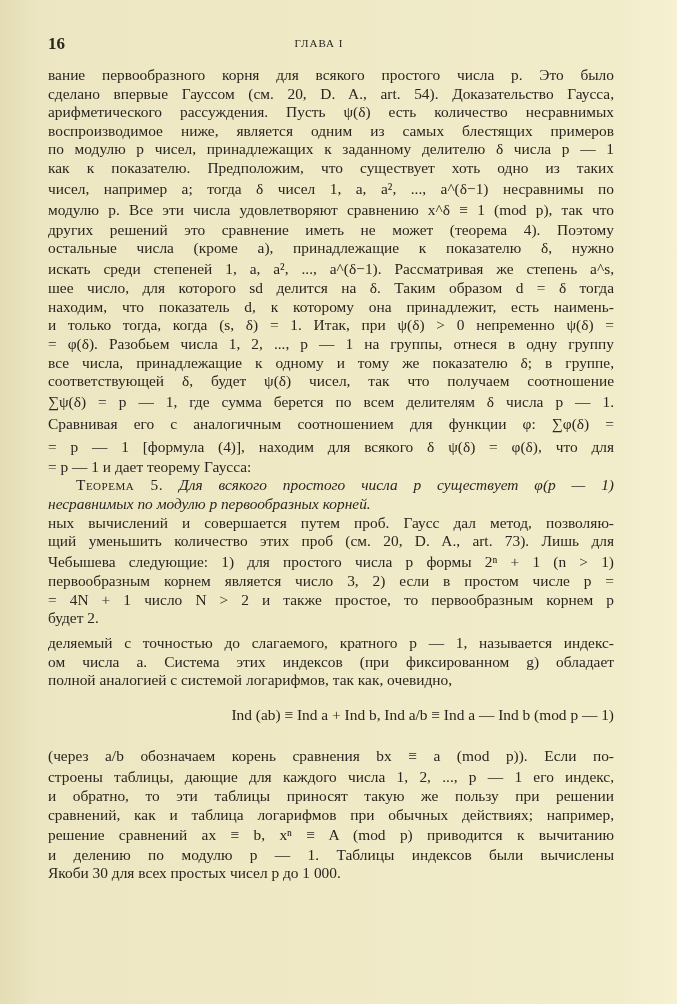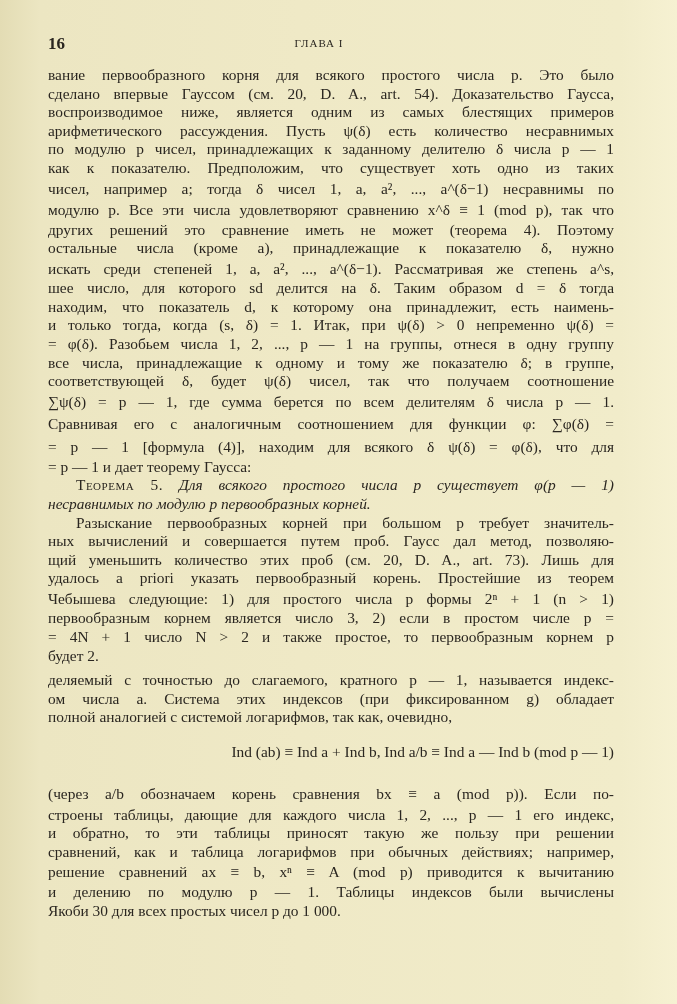--- a/index.html
+++ b/index.html
@@ -39,22 +39,22 @@
   <div class="header">
     <span class="page-number">16</span>
     <span class="running-head">ГЛАВА I</span>
   </div>
 
   <div class="text">
 
     <p>
       <span class="ln">вание первообразного корня для всякого простого числа p. Это было</span>
       <span class="ln">сделано впервые Гауссом (см. 20, D. A., art. 54). Доказательство Гаусса,</span>
+      <span class="ln">арифметического рассуждения. Пусть ψ(δ) есть количество несравнимых</span>
       <span class="ln">воспроизводимое ниже, является одним из самых блестящих примеров</span>
-      <span class="ln">арифметического рассуждения. Пусть ψ(δ) есть количество несравнимых</span>
       <span class="ln">по модулю p чисел, принадлежащих к заданному делителю δ числа p — 1</span>
       <span class="ln">как к показателю. Предположим, что существует хоть одно из таких</span>
       <span class="ln tall">чисел, например a; тогда δ чисел 1, a, a², ..., a^(δ−1) несравнимы по</span>
       <span class="ln tall">модулю p. Все эти числа удовлетворяют сравнению x^δ ≡ 1 (mod p), так что</span>
       <span class="ln">других решений это сравнение иметь не может (теорема 4). Поэтому</span>
       <span class="ln">остальные числа (кроме a), принадлежащие к показателю δ, нужно</span>
       <span class="ln tall">искать среди степеней 1, a, a², ..., a^(δ−1). Рассматривая же степень a^s,</span>
       <span class="ln">шее число, для которого sd делится на δ. Таким образом d = δ тогда</span>
       <span class="ln">находим, что показатель d, к которому она принадлежит, есть наимень-</span>
       <span class="ln">и только тогда, когда (s, δ) = 1. Итак, при ψ(δ) &gt; 0 непременно ψ(δ) =</span>
@@ -66,24 +66,22 @@
       <span class="ln tall">= p — 1 [формула (4)], находим для всякого δ ψ(δ) = φ(δ), что для</span>
       <span class="ln last">= p — 1 и дает теорему Гаусса:</span>
     </p>
 
     <p>
       <span class="ln" style="padding-left:28px;"><span class="sc">Теорема 5.</span> <span class="thm">Для всякого простого числа p существует φ(p — 1)</span></span>
       <span class="ln last thm">несравнимых по модулю p первообразных корней.</span>
     </p>
 
     <p>
-      <span class="ln" style="padding-left:28px;">Разыскание первообразных корней при большом p требует значитель-</span>
       <span class="ln">ных вычислений и совершается путем проб. Гаусс дал метод, позволяю-</span>
       <span class="ln">щий уменьшить количество этих проб (см. 20, D. A., art. 73). Лишь для</span>
-      <span class="ln">удалось a priori указать первообразный корень. Простейшие из теорем</span>
       <span class="ln tall">Чебышева следующие: 1) для простого числа p формы 2ⁿ + 1 (n &gt; 1)</span>
       <span class="ln">первообразным корнем является число 3, 2) если в простом числе p =</span>
       <span class="ln">= 4N + 1 число N &gt; 2 и также простое, то первообразным корнем p</span>
       <span class="ln last">будет 2.</span>
     </p>
 
     <p style="margin-top:6px;">
       <span class="ln">деляемый с точностью до слагаемого, кратного p — 1, называется индекс-</span>
       <span class="ln">ом числа a. Система этих индексов (при фиксированном g) обладает</span>
       <span class="ln last">полной аналогией с системой логарифмов, так как, очевидно,</span>

